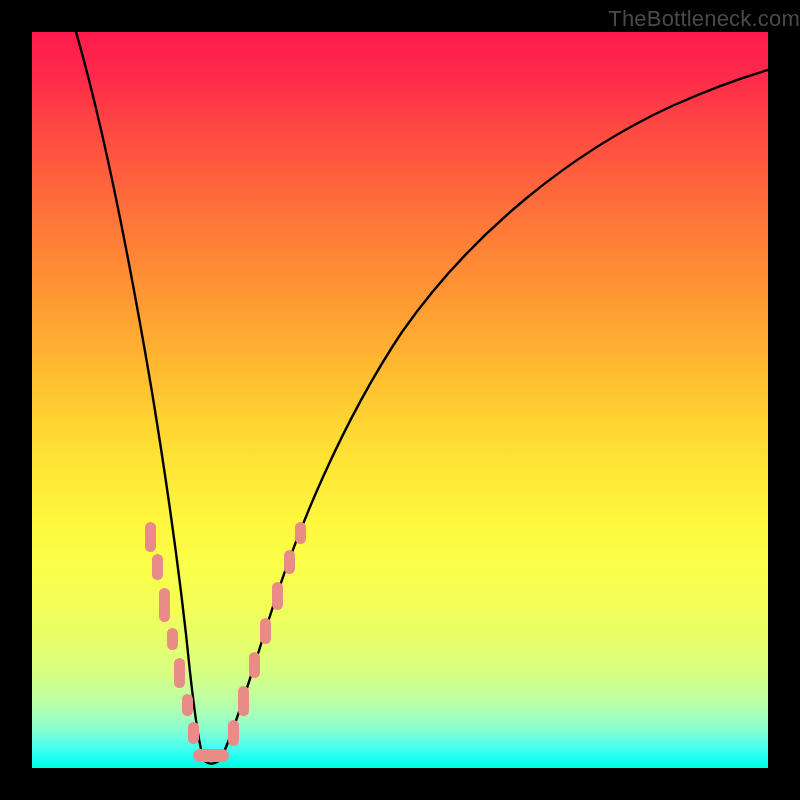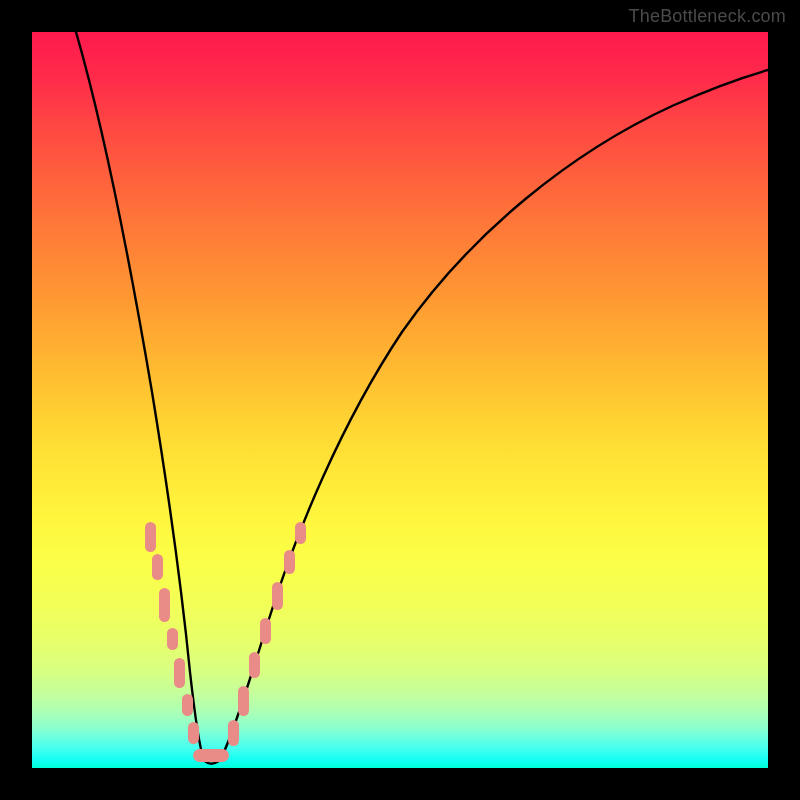--- a/index.html
+++ b/index.html
@@ -57,23 +57,23 @@
       #00ffd8 100%
     );
   }
   svg.curve {
     position: absolute;
     inset: 0;
   }
   .watermark {
     position: absolute;
     top: 6px;
-    right: 14px;
+    right: 0;
     color: #4a4a4a;
-    font-size: 18px;
+    font-size: 22px;
     letter-spacing: 0.2px;
     font-weight: 400;
   }
 </style>
 </head>
 <body>
 
 <div class="frame">
 
   <div class="watermark">TheBottleneck.com</div>

